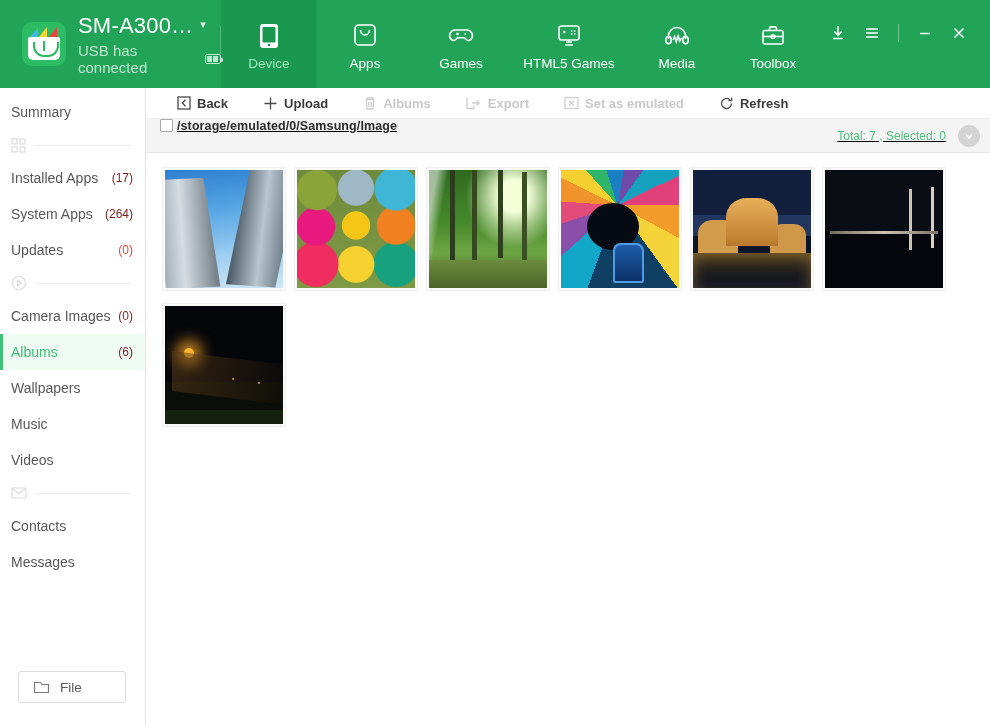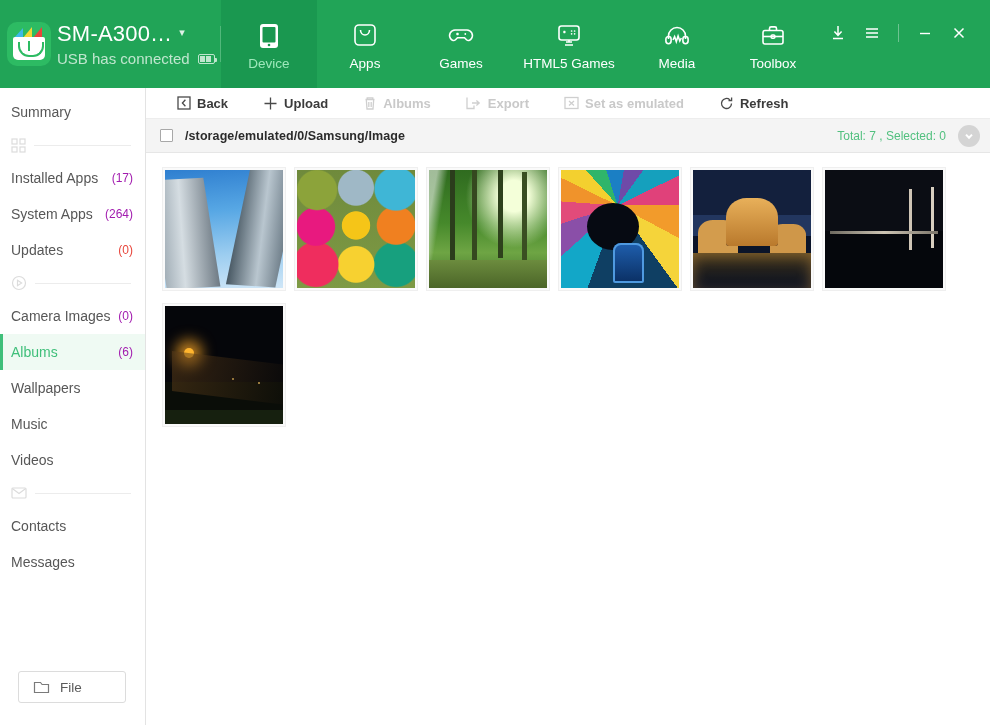--- a/index.html
+++ b/index.html
@@ -18,22 +18,22 @@
     background: #21a457;
     display: flex;
     align-items: stretch;
     flex: 0 0 88px;
     position: relative;
   }
   .device-block {
     width: 230px;
     display: flex;
     align-items: center;
-    padding-left: 7px;
-    gap: 6px;
+    padding-left: 22px;
+    gap: 12px;
     position: relative;
   }
   .device-block:after {
     content: "";
     position: absolute;
     right: 0; top: 26px; bottom: 26px;
     width: 1px;
     background: rgba(255,255,255,0.22);
   }
   .logo {
@@ -161,21 +161,21 @@
     height: 36px;
     display: flex;
     align-items: center;
     padding: 0 12px 0 11px;
     font-size: 14px;
     color: #575757;
     cursor: pointer;
     position: relative;
   }
   .side-item .lbl { flex: 1 1 auto; }
-  .side-item .cnt { font-size: 12px; color: #a21caf; }
+  .side-item .cnt { font-size: 12px; color: #7f1d1d; }
   .side-item .cnt.red { color: #e8463c; }
   .side-item.active { background: #effaf3; color: #3fbf7a; }
   .side-item.active:before {
     content: "";
     position: absolute;
     left: 0; top: 0; bottom: 0;
     width: 3px;
     background: #3fbf7a;
   }
   .side-sep {
@@ -228,23 +228,23 @@
   .tb-btn.disabled { color: #c9c9c9; cursor: default; }
   .tb-btn svg { stroke: #4a4a4a; fill: none; stroke-width: 1.3; }
   .tb-btn.disabled svg { stroke: #cfcfcf; }
 
   .pathbar {
     height: 34px;
     flex: 0 0 34px;
     background: #f4f4f4;
     border-bottom: 1px solid #e6e6e6;
     display: flex;
-    align-items: center;
     padding: 0 10px 0 14px;
-    gap: 12px;
+    gap: 4px;
+    text-decoration: underline;
   }
   .chk {
     width: 13px; height: 13px;
     border: 1px solid #a8a8a8;
     background: #fff;
     border-radius: 1px;
     cursor: pointer;
     flex: 0 0 13px;
   }
   .path-text { font-size: 12.5px; color: #2b2b2b; font-weight: bold; letter-spacing: .1px; }

